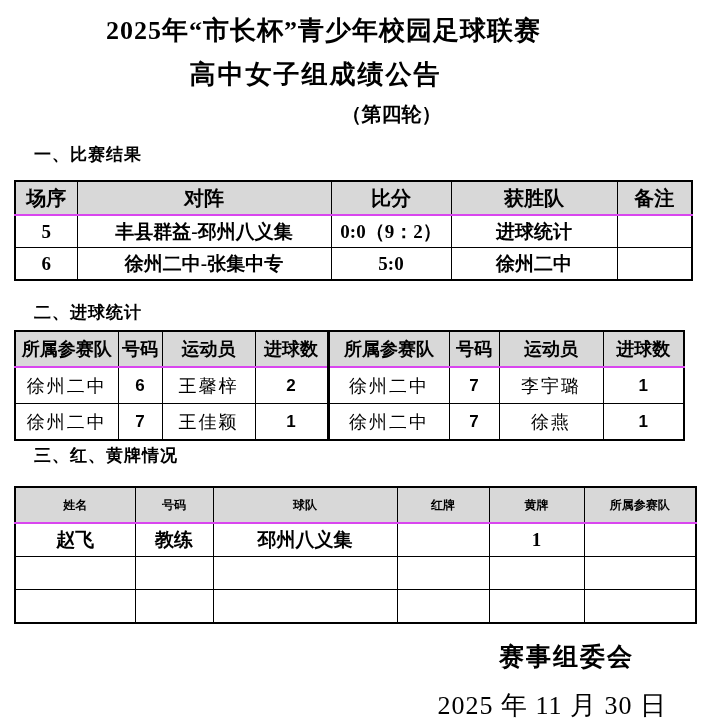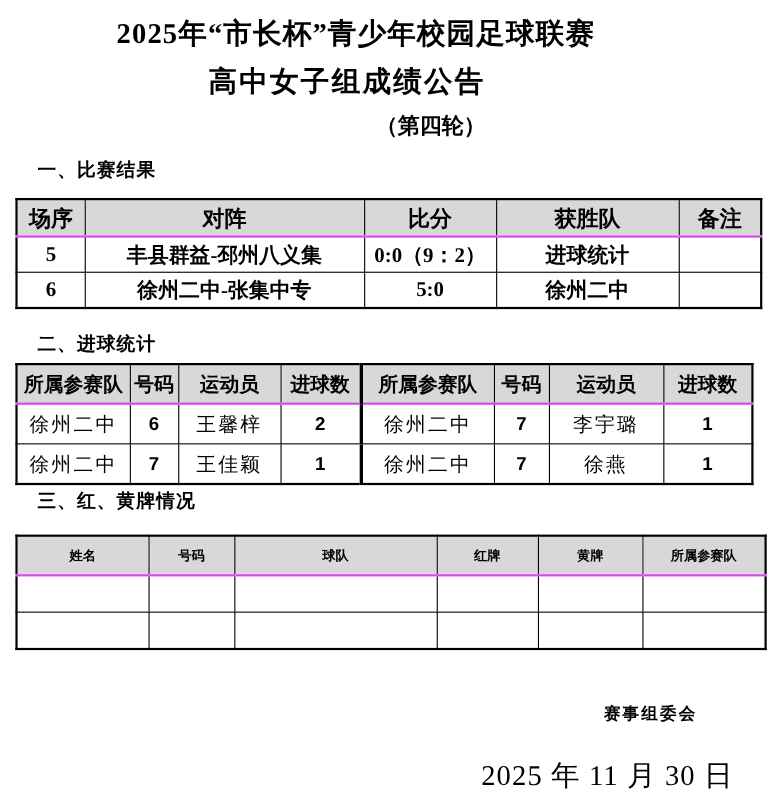--- a/index.html
+++ b/index.html
@@ -99,21 +99,21 @@
 
   
   #cards-table { top: 486px; width: 681px; }
   #cards-table th { height: 34px; font-size: 12px; }
   #cards-table td { height: 32px; font-size: 19px; font-weight: bold; }
 
   .footer-org {
     position: absolute;
     top: 640px;
     right: 73px;
-    font-size: 15px;
+    font-size: 25px;
     font-weight: bold;
     letter-spacing: 2px;
   }
   .footer-date {
     position: absolute;
     top: 688px;
     right: 40px;
     font-size: 26px;
     letter-spacing: 1px;
   }
@@ -227,20 +227,28 @@
         <th>姓名</th>
         <th>号码</th>
         <th>球队</th>
         <th>红牌</th>
         <th>黄牌</th>
         <th>所属参赛队</th>
       </tr>
     </thead>
     <tbody>
       <tr>
+        <td>赵飞</td>
+        <td>教练</td>
+        <td>邳州八义集</td>
+        <td></td>
+        <td>1</td>
+        <td></td>
+      </tr>
+      <tr>
         <td></td>
         <td></td>
         <td></td>
         <td></td>
         <td></td>
         <td></td>
       </tr>
       <tr>
         <td></td>
         <td></td>

